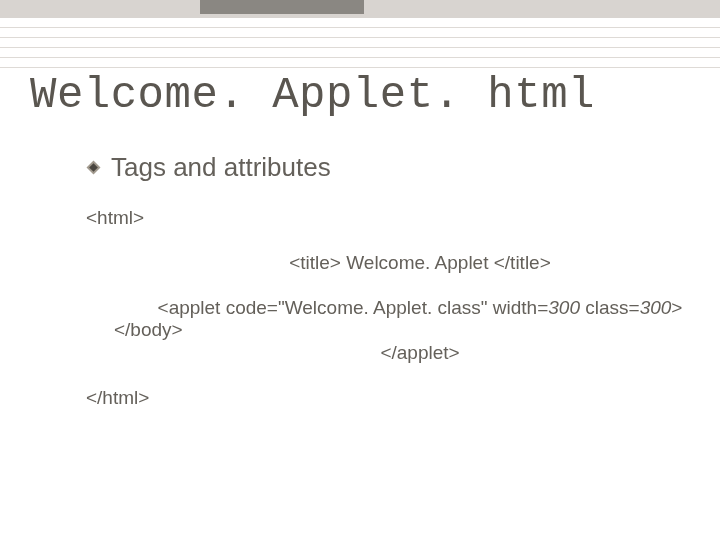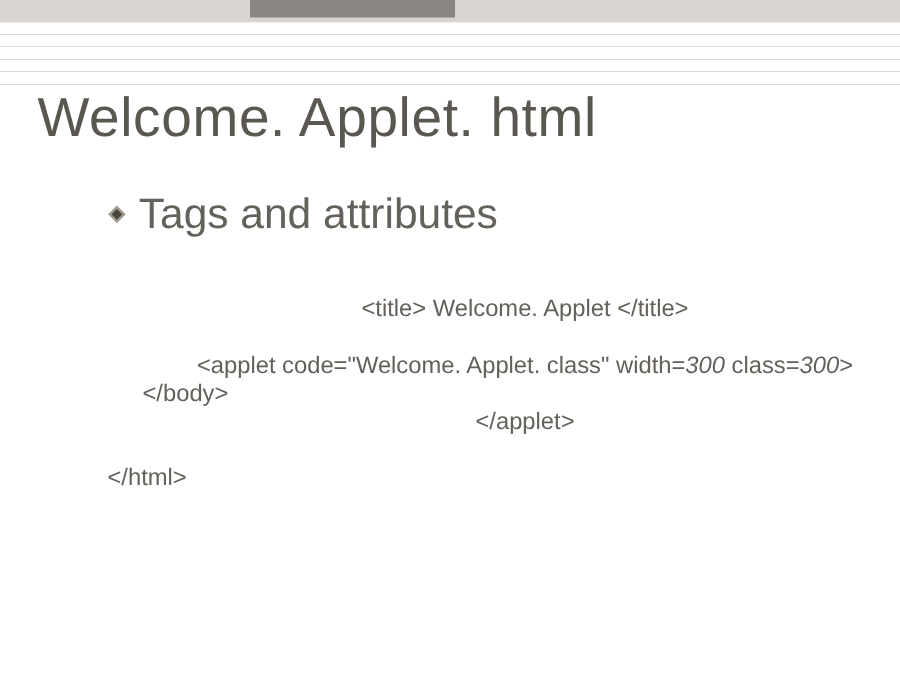--- a/index.html
+++ b/index.html
@@ -40,36 +40,36 @@
     top: 0; left: 0;
     width: 720px; height: 540px;
     padding: 70px 30px 0 30px;
   }
   .title {
     font-size: 44px;
     font-weight: 400;
     color: #5a5650;
     letter-spacing: 0.5px;
     margin-bottom: 32px;
-    font-family: Liberation Sans, sans-serif;
+    font-family: Liberation Mono, monospace;
   }
   .subtitle-row {
     display: flex;
     align-items: center;
     gap: 10px;
     margin-left: 56px;
     margin-bottom: 24px;
   }
   .bullet-icon {
     width: 15px;
     height: 15px;
     flex: 0 0 auto;
   }
   .subtitle {
-    font-size: 34px;
+    font-size: 26px;
     color: #64605a;
   }
   .codeblock {
     margin-left: 56px;
     font-size: 19px;
     color: #64605a;
     line-height: 1.2;
   }
   .codeblock .row { white-space: nowrap; }
   .gap { height: 22px; }
@@ -91,20 +91,21 @@
 
   <div class="subtitle-row">
     <svg class="bullet-icon" viewBox="0 0 16 16">
       <rect x="8" y="0.5" width="10.6" height="10.6" transform="rotate(45 8 0.5)" fill="#a29a8e"></rect>
       <rect x="8" y="3.4" width="6.5" height="6.5" transform="rotate(45 8 3.4)" fill="#4a4640"></rect>
     </svg>
     <div class="subtitle">Tags and attributes</div>
   </div>
 
   <div class="codeblock">
+    <div class="row">&lt;html&gt;</div>
     <div class="gap"></div>
     <div class="row ind2">
       <span>&lt;title&gt; </span><span>Welcome. Applet </span><span>&lt;/title&gt;</span>
     </div>
     <div class="gap"></div>
     <div class="row ind2">
       <span>&lt;applet code="Welcome. Applet. class" width=</span><span class="ital">300</span><span> class=</span><span class="ital">300</span><span>&gt;</span>
     </div>
     <div class="row ind1">&lt;/body&gt;</div>
     <div class="row ind2">&lt;/applet&gt;</div>

